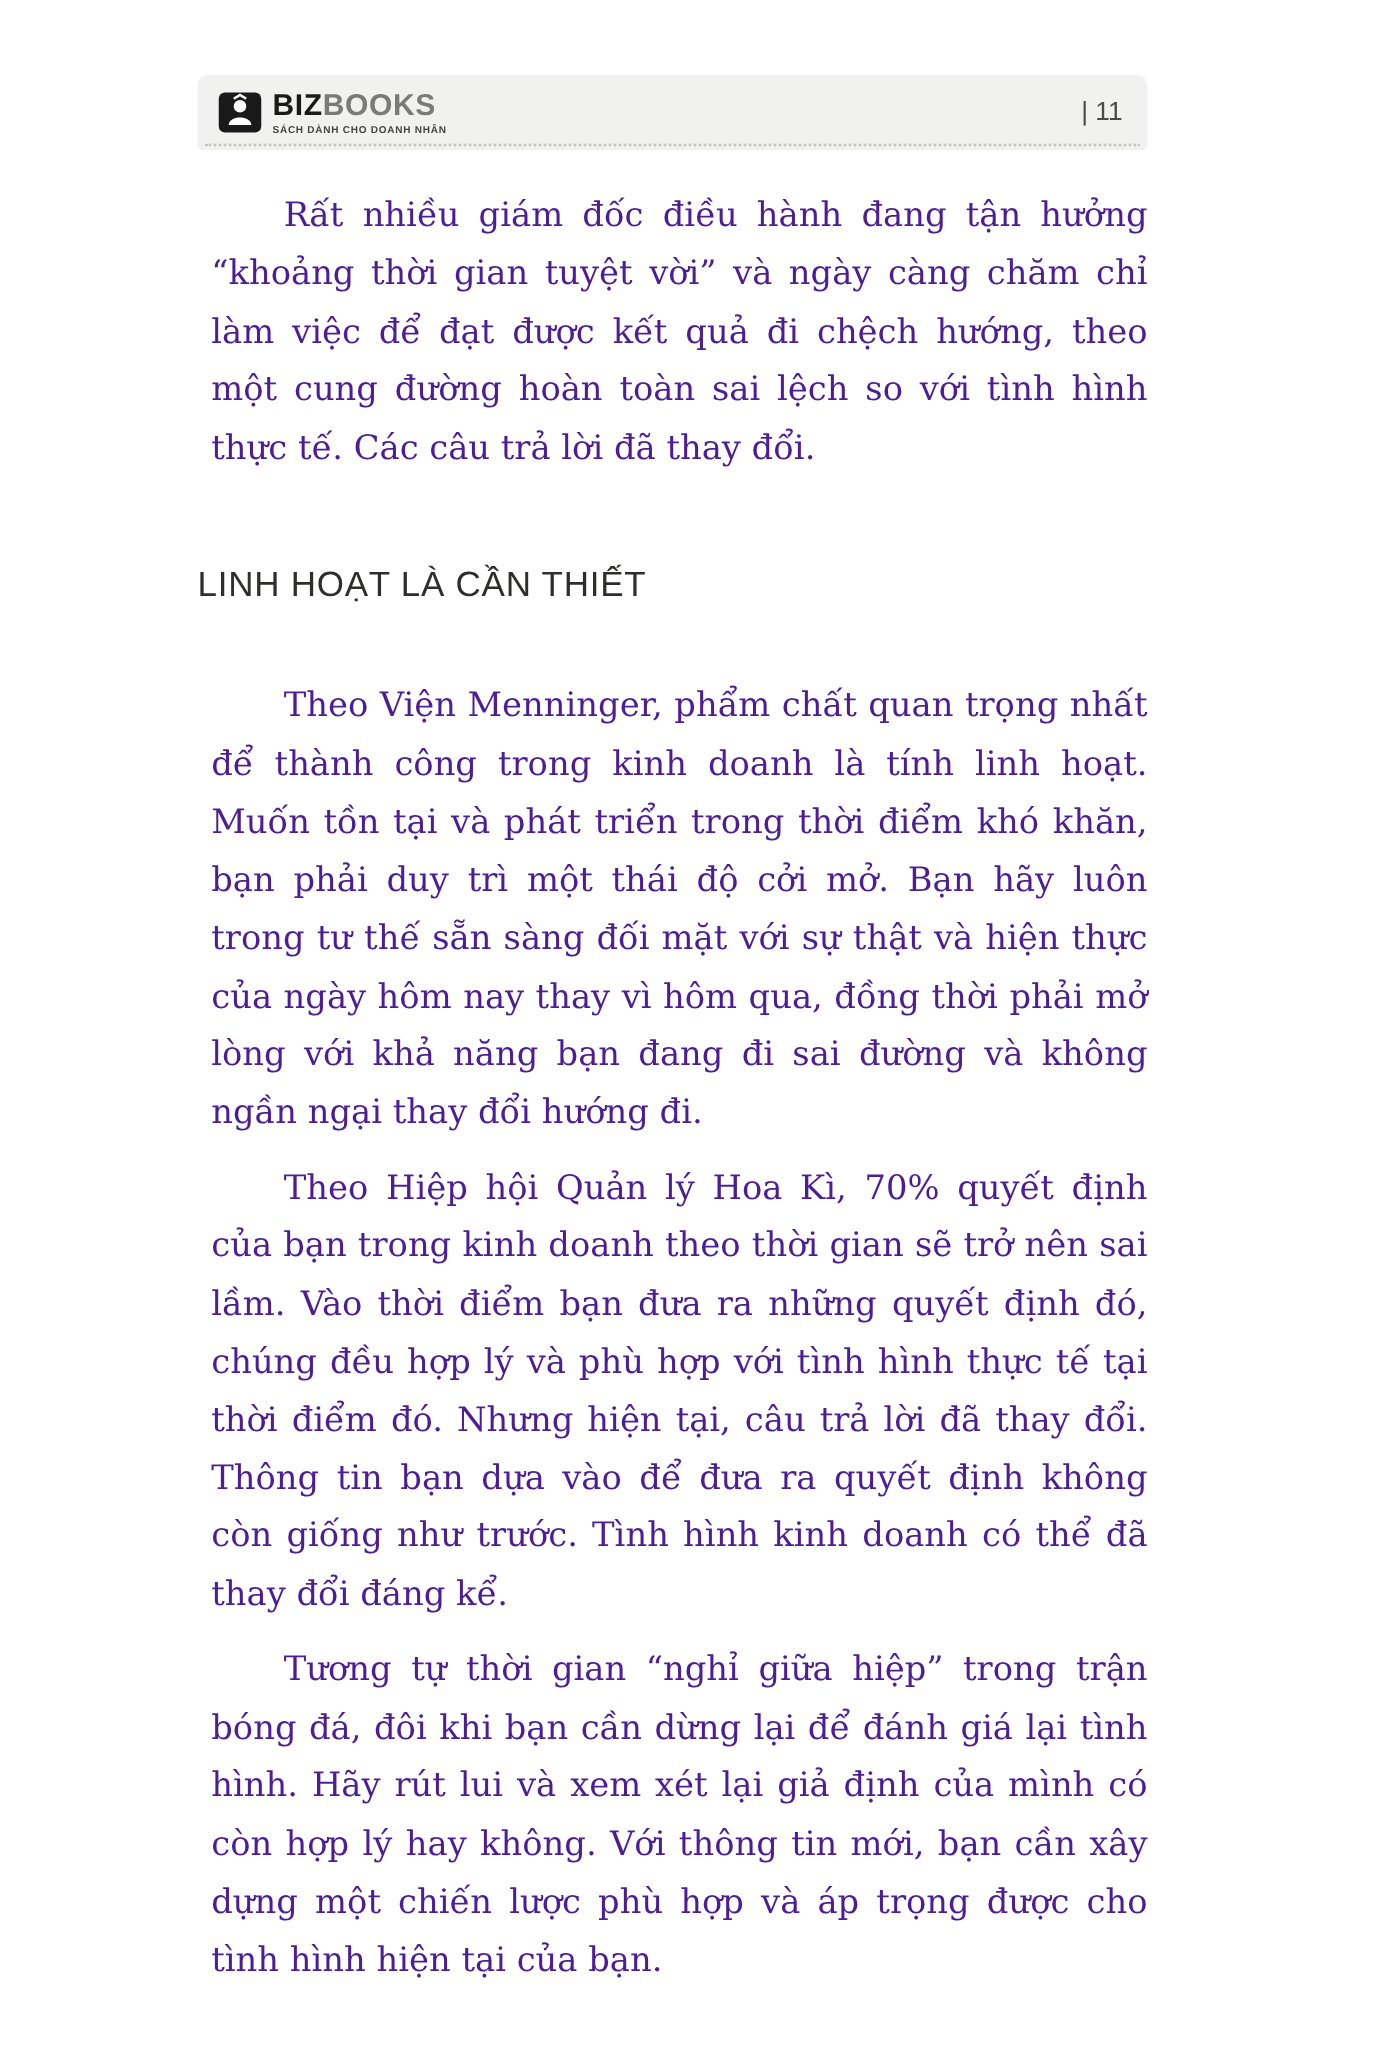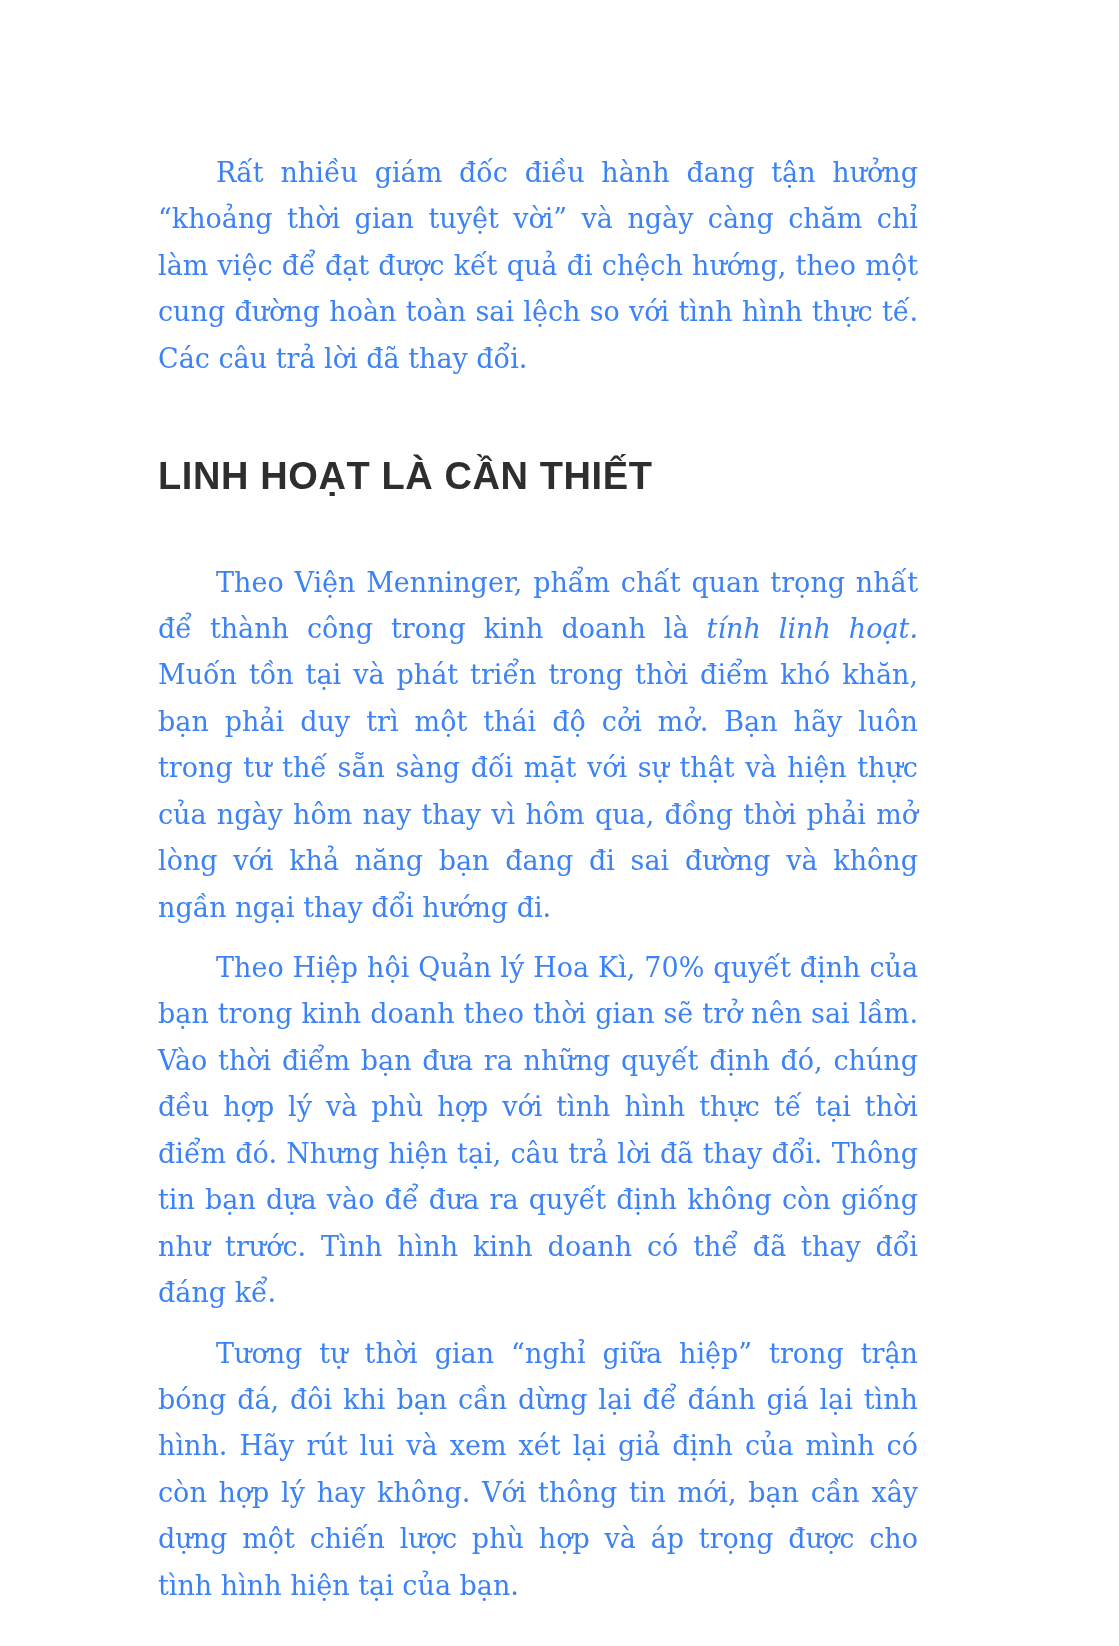--- a/index.html
+++ b/index.html
@@ -78,45 +78,59 @@
   }
 
   
   .content {
     position: absolute;
     left: 158px;
     top: 150px;
     width: 760px;
   }
   .para {
-    margin: 0 0 14px 0;
+    margin: 0 0 14px 11px;
     font-size: 27px;
     line-height: 1.72;
-    color: #3b82f6;
+    color: #4c1d95;
     text-align: justify;
     text-indent: 58px;
   }
   .para .italic {
-    font-style: italic;
   }
   .section-heading {
     margin: 62px 0 50px 0;
     font-family: "Liberation Sans", "DejaVu Sans", sans-serif;
-    font-size: 38px;
-    font-weight: bold;
+    font-size: 28px;
+    font-weight: normal;
     letter-spacing: 0.6px;
     color: #2e2e2d;
     text-indent: 0;
   }
 </style>
 </head>
 <body>
 
 <div class="page">
 
+  <div class="header">
+    <div class="logo">
+      <svg class="logo-icon" viewBox="0 0 36 34" xmlns="http://www.w3.org/2000/svg">
+        <rect x="1" y="1" width="34" height="32" rx="5" fill="#1a1a1a"></rect>
+        <circle cx="18" cy="12" r="5" fill="#ffffff"></circle>
+        <path d="M9 27 C9 19 27 19 27 27 Z" fill="#ffffff"></path>
+        <path d="M13 6 L18 3 L23 6" stroke="#ffffff" stroke-width="2" fill="none"></path>
+      </svg>
+      <div class="logo-text-block">
+        <div class="logo-title"><span>BIZ</span><span class="books">BOOKS</span></div>
+        <div class="logo-subtitle">SÁCH DÀNH CHO DOANH NHÂN</div>
+      </div>
+    </div>
+    <div class="page-number">| 11</div>
+  </div>
 
   <div class="content">
     <p class="para">Rất nhiều giám đốc điều hành đang tận hưởng “khoảng thời gian tuyệt vời” và ngày càng chăm chỉ làm việc để đạt được kết quả đi chệch hướng, theo một cung đường hoàn toàn sai lệch so với tình hình thực tế. Các câu trả lời đã thay đổi.</p>
 
     <h2 class="para section-heading">LINH HOẠT LÀ CẦN THIẾT</h2>
 
     <p class="para"><span>Theo Viện Menninger, phẩm chất quan trọng nhất để thành công trong kinh doanh là </span><span class="italic">tính linh hoạt.</span><span> Muốn tồn tại và phát triển trong thời điểm khó khăn, bạn phải duy trì một thái độ cởi mở. Bạn hãy luôn trong tư thế sẵn sàng đối mặt với sự thật và hiện thực của ngày hôm nay thay vì hôm qua, đồng thời phải mở lòng với khả năng bạn đang đi sai đường và không ngần ngại thay đổi hướng đi.</span></p>
 
     <p class="para">Theo Hiệp hội Quản lý Hoa Kì, 70% quyết định của bạn trong kinh doanh theo thời gian sẽ trở nên sai lầm. Vào thời điểm bạn đưa ra những quyết định đó, chúng đều hợp lý và phù hợp với tình hình thực tế tại thời điểm đó. Nhưng hiện tại, câu trả lời đã thay đổi. Thông tin bạn dựa vào để đưa ra quyết định không còn giống như trước. Tình hình kinh doanh có thể đã thay đổi đáng kể.</p>
 

